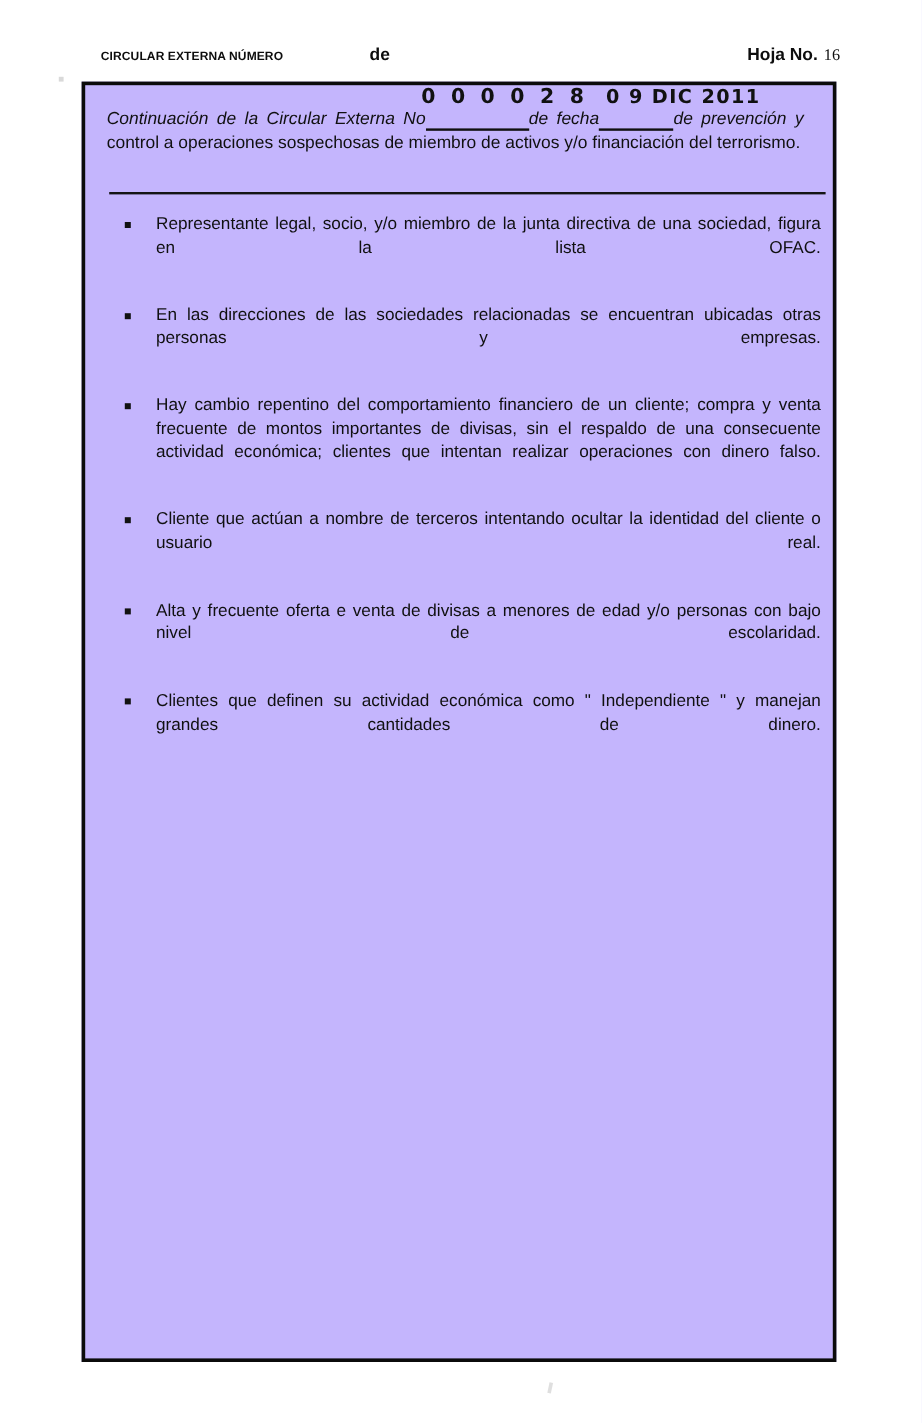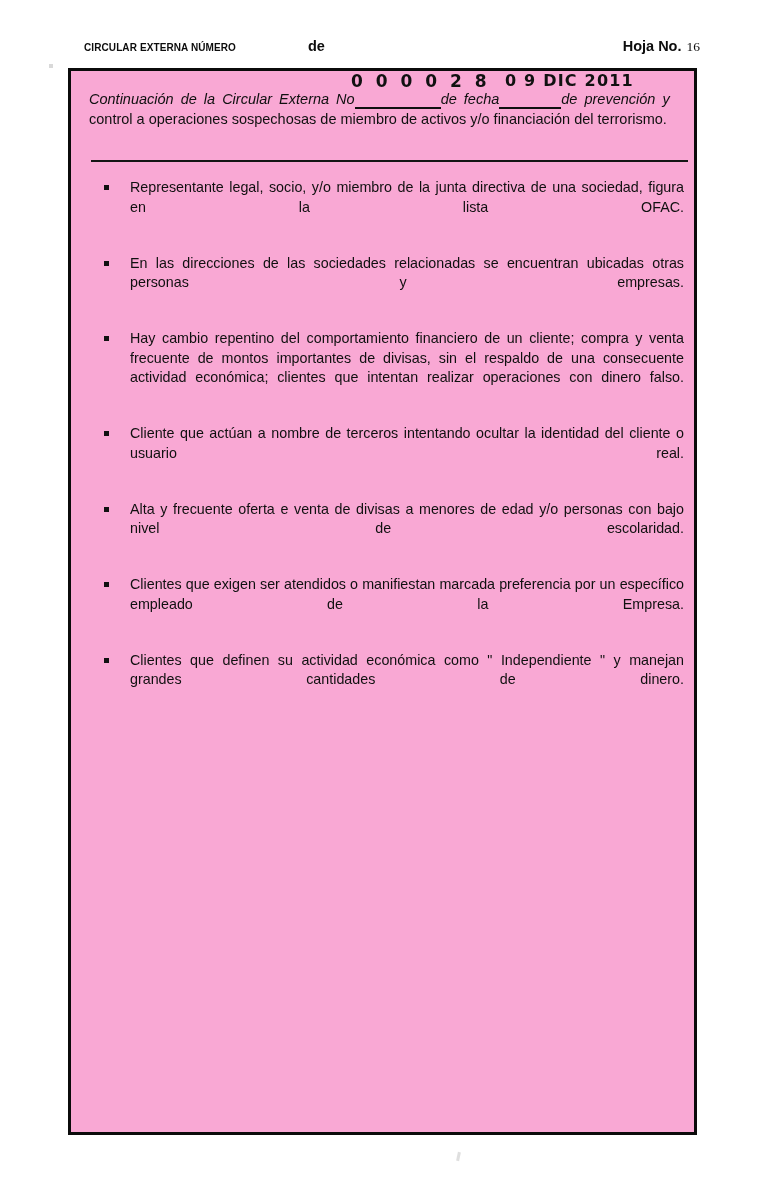--- a/index.html
+++ b/index.html
@@ -61,21 +61,21 @@
   }
 
   
   .frame {
     position: absolute;
     left: 68px;
     top: 68px;
     width: 629px;
     height: 1067px;
     border: 3px solid #0b0b0b;
-    background: #f9a8d4;
+    background: #c4b5fd;
     box-sizing: border-box;
   }
 
   
   .stamp {
     position: absolute;
     font-family: "DejaVu Sans", sans-serif;
     font-weight: bold;
     color: #111111;
     white-space: nowrap;
@@ -258,24 +258,20 @@
         <span class="bullet-marker"></span>
         <span class="bullet-text">Cliente que actúan a nombre de terceros intentando ocultar la identidad del cliente o usuario real.</span>
       </div>
 
       <div class="bullet-item">
         <span class="bullet-marker"></span>
         <span class="bullet-text">Alta y frecuente oferta e venta de divisas a menores de edad y/o personas con bajo nivel de escolaridad.</span>
       </div>
 
 
-      <div class="bullet-item">
-        <span class="bullet-marker"></span>
-        <span class="bullet-text">Clientes que exigen ser atendidos o manifiestan marcada preferencia por un específico empleado de la Empresa.</span>
-      </div>
 
       <div class="bullet-item">
         <span class="bullet-marker"></span>
         <span class="bullet-text">Clientes que definen su actividad económica como " Independiente " y manejan grandes cantidades de dinero.</span>
       </div>
 
     </div>
   </div>
 </div>
 

